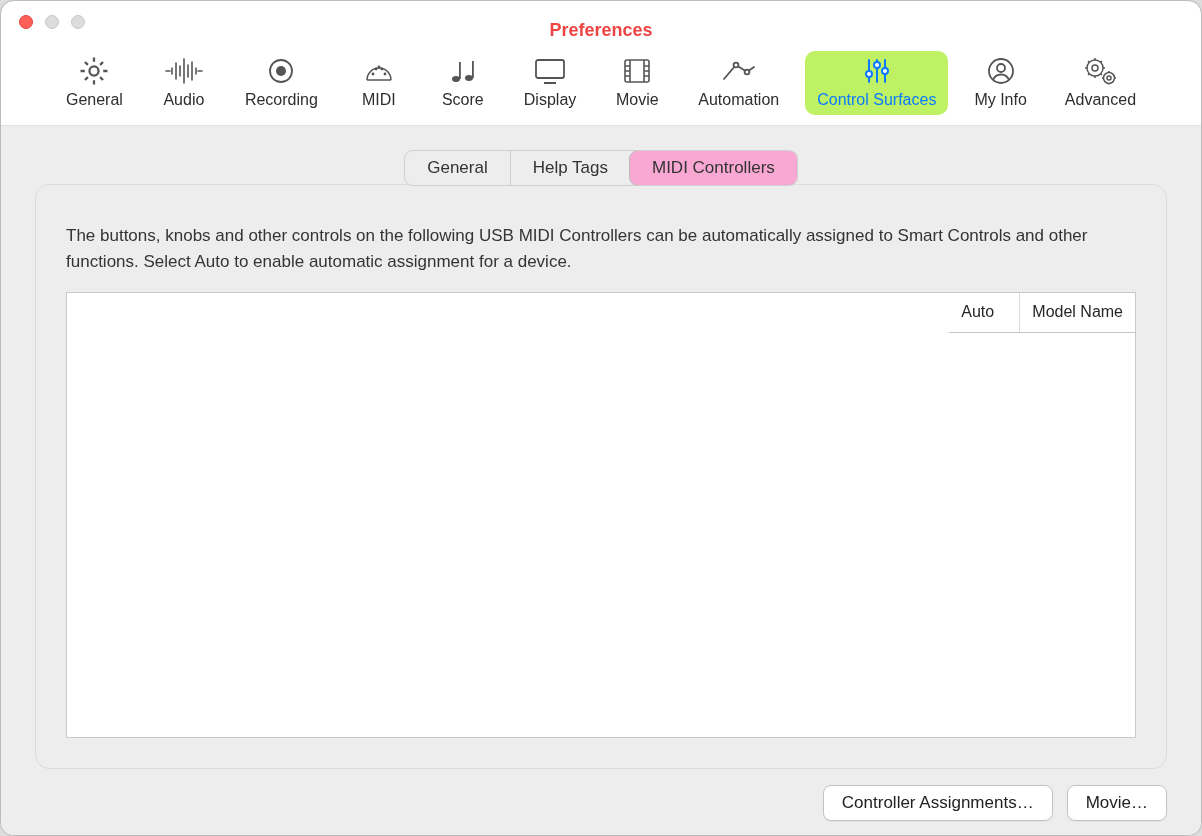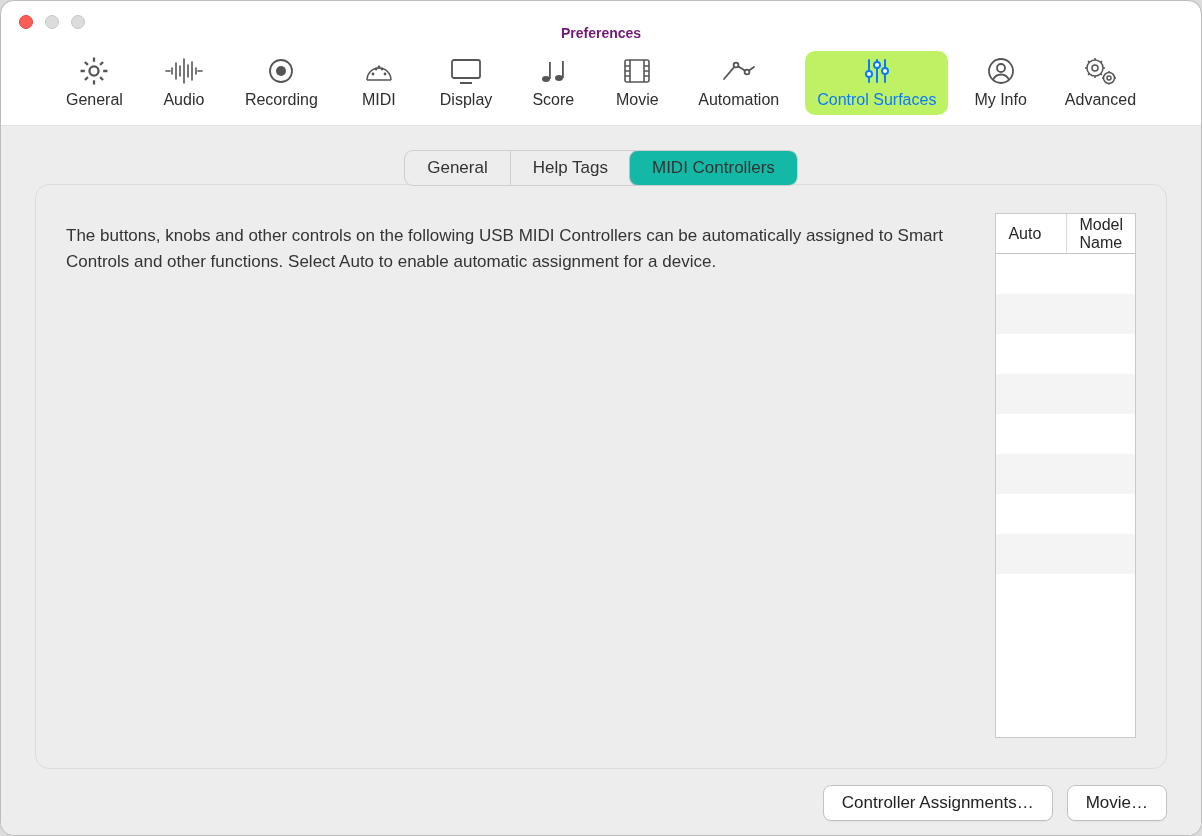--- a/index.html
+++ b/index.html
@@ -22,21 +22,21 @@
   }
   
   .titlebar{position:relative;height:44px;flex:none;}
   .traffic{position:absolute;left:18px;top:14px;display:flex;gap:12px;}
   .tl{width:14px;height:14px;border-radius:50%;}
   .tl.red{background:#ff5f57;border:1px solid #e1483f;}
   .tl.grey{background:#dcdcdc;border:1px solid #c8c8c8;}
   .title{
     position:absolute;left:0;right:0;top:0;height:44px;
     display:flex;align-items:flex-end;justify-content:center;
-    font-size:14px;font-weight:700;color:#701a75;padding-bottom:4px;
+    font-size:18px;font-weight:700;color:#ef4444;padding-bottom:4px;
   }
   
   .toolbar{
     display:flex;gap:14px;align-items:flex-start;justify-content:center;
     padding:6px 0 10px 0;border-bottom:1px solid #e3e3e3;background:#fff;
   }
   .tb-item{
     min-width:70px;padding:4px 12px 6px 12px;border-radius:10px;
     display:flex;flex-direction:column;align-items:center;gap:4px;
     color:#444;cursor:pointer;
@@ -52,36 +52,36 @@
   .seg{
     display:flex;align-items:stretch;height:36px;
     background:#ededed;border:1px solid #cfcfcf;border-radius:9px;overflow:hidden;
   }
   .seg-btn{
     display:flex;align-items:center;padding:0 22px;font-size:17px;color:#333;
     cursor:pointer;position:relative;
   }
   .seg-sep{width:1px;background:#cfcfcf;}
   .seg-btn.active{
-    background:#14b8a6;border:1px solid #bcbcbc;border-radius:9px;margin:-1px;
+    background:#f9a8d4;border:1px solid #bcbcbc;border-radius:9px;margin:-1px;
     box-shadow:0 1px 1px rgba(0,0,0,.05);
   }
   
   .card{
     margin:0 34px;margin-top:-2px;
     background:var(--panel);border:1px solid #dcdcdc;border-radius:14px;
-    padding:28px 30px 30px 30px;flex:1;display:flex;flex-direction:row;
+    padding:28px 30px 30px 30px;flex:1;display:flex;flex-direction:column;
     z-index:0;
   }
   .seg-wrap{position:relative;z-index:2;}
   .desc{font-size:17px;color:#343434;line-height:1.55;margin:10px 0 16px 0;}
   
   .table{
     flex:1;background:#fff;border:1px solid #c9c9c9;
-    display:flex;flex-direction:column;min-height:0;
+    display:flex;flex-direction:column;min-height:0;align-items:flex-end;
   }
   .thead{
     display:flex;height:40px;align-items:center;
     border-bottom:1px solid #c4c4c4;background:#fff;font-size:16px;color:#262626;
   }
   .th{display:flex;align-items:center;padding:0 12px;height:100%;}
   .th + .th{border-left:1px solid #dadada;}
   .col-auto{width:70px;flex:none;}
   .col-mfr{flex:1;}
   .col-model{flex:1;}
@@ -155,38 +155,38 @@
           <circle cx="13" cy="13" r="1.4" fill="currentColor" stroke="none"></circle>
           <circle cx="19" cy="13" r="1.4" fill="currentColor" stroke="none"></circle>
           <circle cx="16" cy="11" r="1.4" fill="currentColor" stroke="none"></circle>
         </svg>
       </span>
       <span class="lbl">MIDI</span>
     </div>
 
     <div class="tb-item">
       <span class="ico">
-        <svg width="34" height="30" viewBox="0 0 34 30" fill="none" stroke="currentColor" stroke-width="1.8">
-          <rect x="3" y="4" width="28" height="18" rx="2"></rect>
-            <path d="M11 27h12"></path>
-        </svg>
-      </span>
-      <span class="lbl">Display</span>
-    </div>
-
-    <div class="tb-item">
-      <span class="ico">
         <svg width="32" height="30" viewBox="0 0 32 30" fill="currentColor">
           <ellipse cx="9" cy="23" rx="4" ry="3"></ellipse>
             <rect x="12" y="6" width="1.8" height="17"></rect>
           <ellipse cx="22" cy="22" rx="4" ry="3"></ellipse>
             <rect x="25" y="5" width="1.8" height="17"></rect>
         </svg>
       </span>
       <span class="lbl">Score</span>
+    </div>
+
+    <div class="tb-item">
+      <span class="ico">
+        <svg width="34" height="30" viewBox="0 0 34 30" fill="none" stroke="currentColor" stroke-width="1.8">
+          <rect x="3" y="4" width="28" height="18" rx="2"></rect>
+            <path d="M11 27h12"></path>
+        </svg>
+      </span>
+      <span class="lbl">Display</span>
     </div>
 
     <div class="tb-item">
       <span class="ico">
         <svg width="30" height="30" viewBox="0 0 30 30" fill="none" stroke="currentColor" stroke-width="1.6">
           <rect x="3" y="4" width="24" height="22" rx="2"></rect>
           <path d="M8 4v22M22 4v22"></path>
           <path d="M3 10h5M3 15h5M3 20h5M22 10h5M22 15h5M22 20h5"></path>
         </svg>
       </span>

